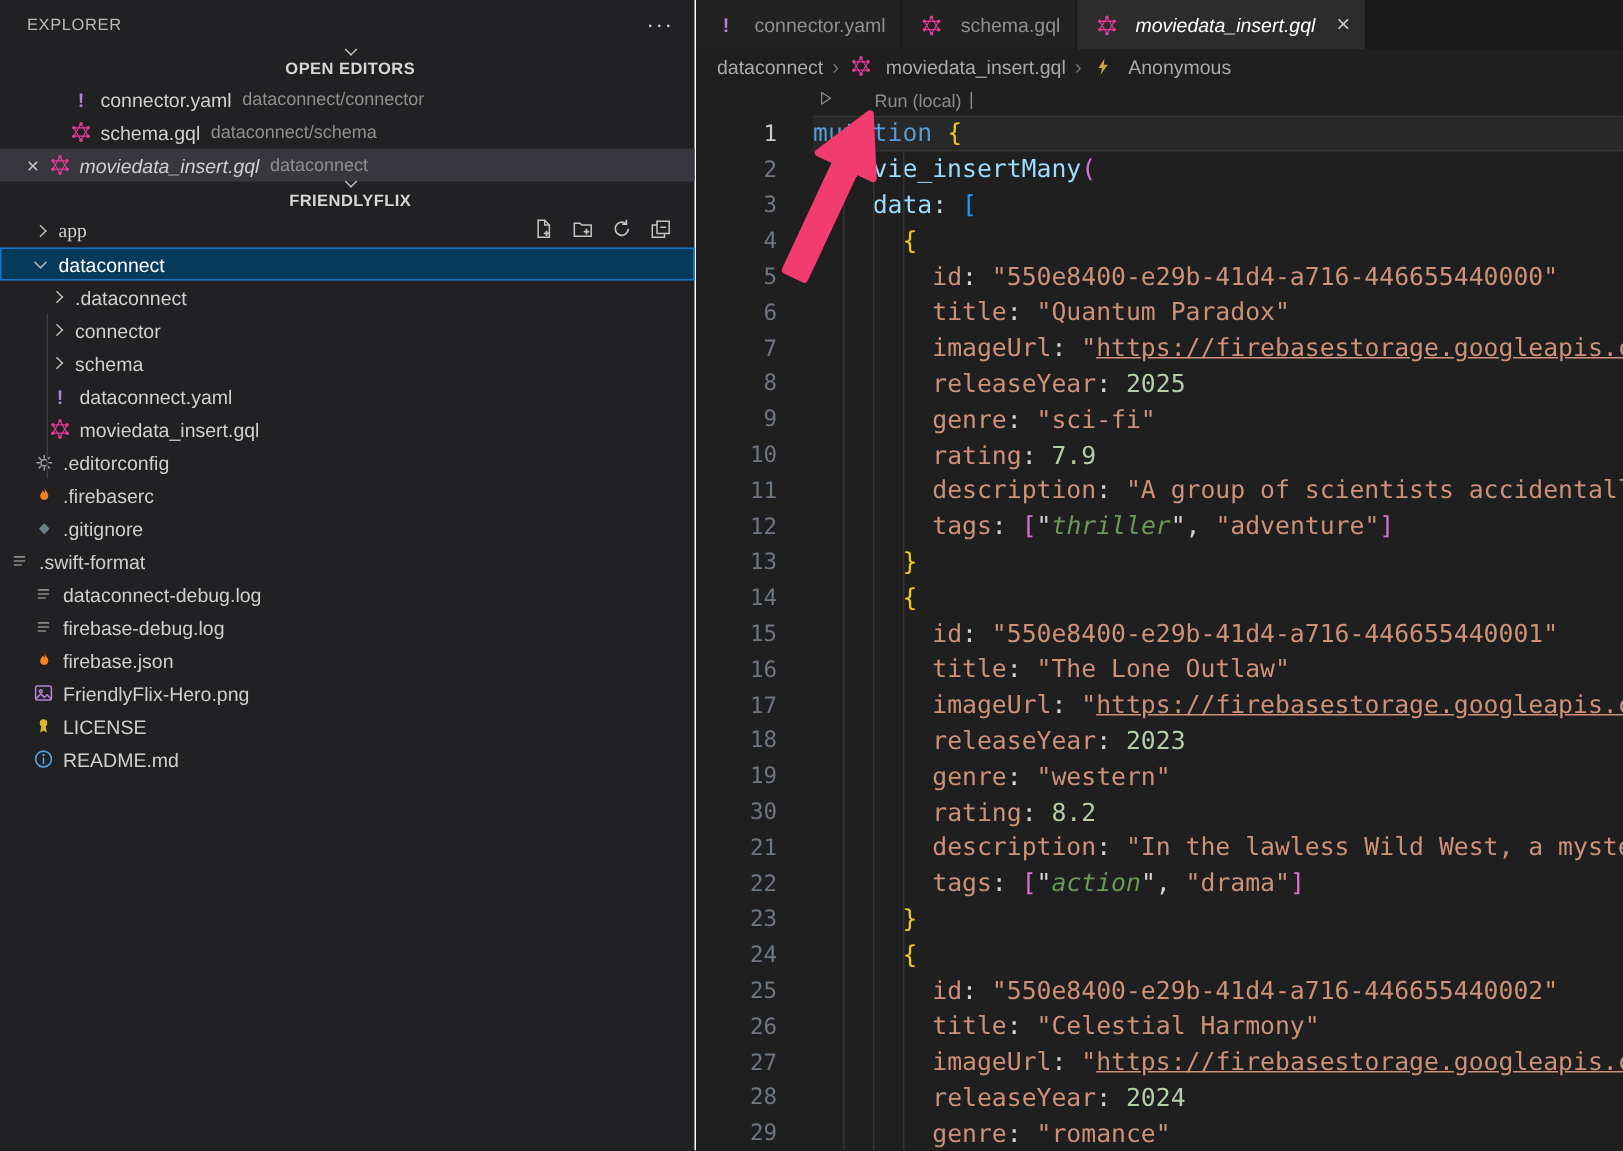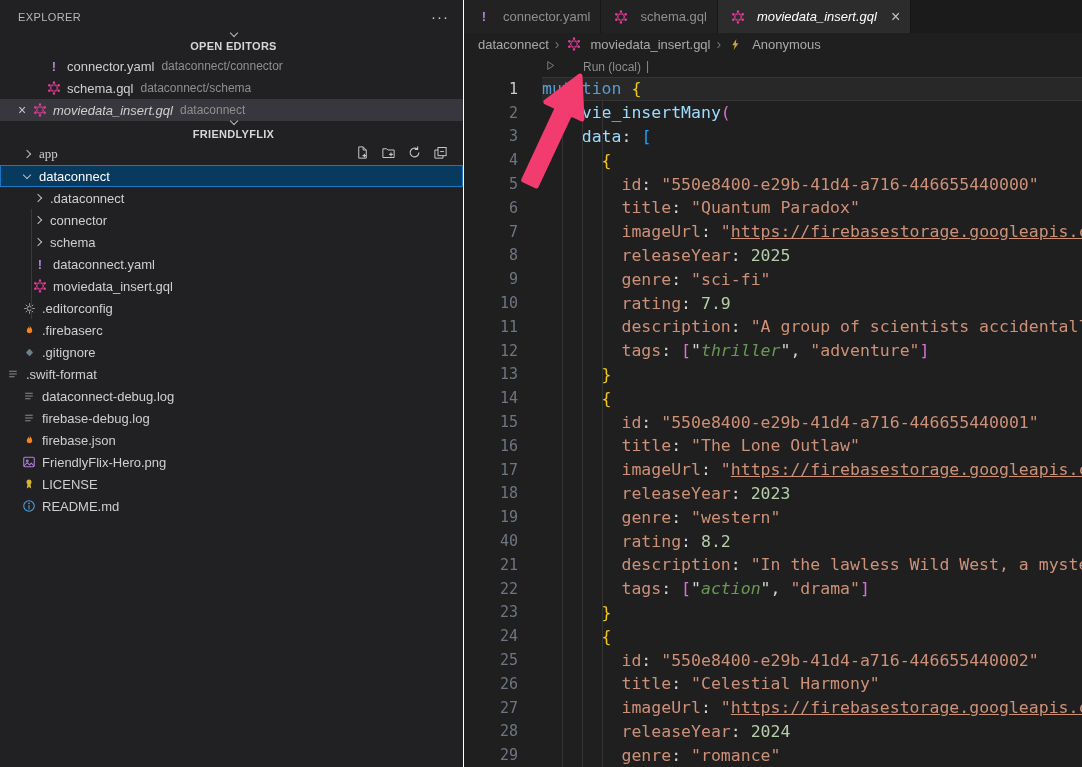--- a/index.html
+++ b/index.html
@@ -451,21 +451,21 @@
           <div class="cline"><span class="lnum">10</span><span class="lcontent"><span class="tk-p">        </span><span class="tk-key">rating</span><span class="tk-p">: </span><span class="tk-n">7.9</span></span></div>
           <div class="cline"><span class="lnum">11</span><span class="lcontent"><span class="tk-p">        </span><span class="tk-key">description</span><span class="tk-p">: </span><span class="tk-s">"A group of scientists accidentally</span></span></div>
           <div class="cline"><span class="lnum">12</span><span class="lcontent"><span class="tk-p">        </span><span class="tk-key">tags</span><span class="tk-p">: </span><span class="tk-b2">[</span><span class="tk-p">"</span><span class="tk-g">thriller</span><span class="tk-p">"</span><span class="tk-p">, </span><span class="tk-s">"adventure"</span><span class="tk-b2">]</span></span></div>
           <div class="cline"><span class="lnum">13</span><span class="lcontent"><span class="tk-p">      </span><span class="tk-b1">}</span></span></div>
           <div class="cline"><span class="lnum">14</span><span class="lcontent"><span class="tk-p">      </span><span class="tk-b1">{</span></span></div>
           <div class="cline"><span class="lnum">15</span><span class="lcontent"><span class="tk-p">        </span><span class="tk-key">id</span><span class="tk-p">: </span><span class="tk-s">"550e8400-e29b-41d4-a716-446655440001"</span></span></div>
           <div class="cline"><span class="lnum">16</span><span class="lcontent"><span class="tk-p">        </span><span class="tk-key">title</span><span class="tk-p">: </span><span class="tk-s">"The Lone Outlaw"</span></span></div>
           <div class="cline"><span class="lnum">17</span><span class="lcontent"><span class="tk-p">        </span><span class="tk-key">imageUrl</span><span class="tk-p">: </span><span class="tk-s">"</span><span class="tk-su">https://firebasestorage.googleapis.com</span></span></div>
           <div class="cline"><span class="lnum">18</span><span class="lcontent"><span class="tk-p">        </span><span class="tk-key">releaseYear</span><span class="tk-p">: </span><span class="tk-n">2023</span></span></div>
           <div class="cline"><span class="lnum">19</span><span class="lcontent"><span class="tk-p">        </span><span class="tk-key">genre</span><span class="tk-p">: </span><span class="tk-s">"western"</span></span></div>
-          <div class="cline"><span class="lnum">40</span><span class="lcontent"><span class="tk-p">        </span><span class="tk-key">rating</span><span class="tk-p">: </span><span class="tk-n">8.2</span></span></div>
+          <div class="cline"><span class="lnum">30</span><span class="lcontent"><span class="tk-p">        </span><span class="tk-key">rating</span><span class="tk-p">: </span><span class="tk-n">8.2</span></span></div>
           <div class="cline"><span class="lnum">21</span><span class="lcontent"><span class="tk-p">        </span><span class="tk-key">description</span><span class="tk-p">: </span><span class="tk-s">"In the lawless Wild West, a mysterious</span></span></div>
           <div class="cline"><span class="lnum">22</span><span class="lcontent"><span class="tk-p">        </span><span class="tk-key">tags</span><span class="tk-p">: </span><span class="tk-b2">[</span><span class="tk-p">"</span><span class="tk-g">action</span><span class="tk-p">"</span><span class="tk-p">, </span><span class="tk-s">"drama"</span><span class="tk-b2">]</span></span></div>
           <div class="cline"><span class="lnum">23</span><span class="lcontent"><span class="tk-p">      </span><span class="tk-b1">}</span></span></div>
           <div class="cline"><span class="lnum">24</span><span class="lcontent"><span class="tk-p">      </span><span class="tk-b1">{</span></span></div>
           <div class="cline"><span class="lnum">25</span><span class="lcontent"><span class="tk-p">        </span><span class="tk-key">id</span><span class="tk-p">: </span><span class="tk-s">"550e8400-e29b-41d4-a716-446655440002"</span></span></div>
           <div class="cline"><span class="lnum">26</span><span class="lcontent"><span class="tk-p">        </span><span class="tk-key">title</span><span class="tk-p">: </span><span class="tk-s">"Celestial Harmony"</span></span></div>
           <div class="cline"><span class="lnum">27</span><span class="lcontent"><span class="tk-p">        </span><span class="tk-key">imageUrl</span><span class="tk-p">: </span><span class="tk-s">"</span><span class="tk-su">https://firebasestorage.googleapis.com</span></span></div>
           <div class="cline"><span class="lnum">28</span><span class="lcontent"><span class="tk-p">        </span><span class="tk-key">releaseYear</span><span class="tk-p">: </span><span class="tk-n">2024</span></span></div>
           <div class="cline"><span class="lnum">29</span><span class="lcontent"><span class="tk-p">        </span><span class="tk-key">genre</span><span class="tk-p">: </span><span class="tk-s">"romance"</span></span></div>
           <div class="guide" style="left: 97.9px; top: 23.8px; height: 666.4px;"></div>

